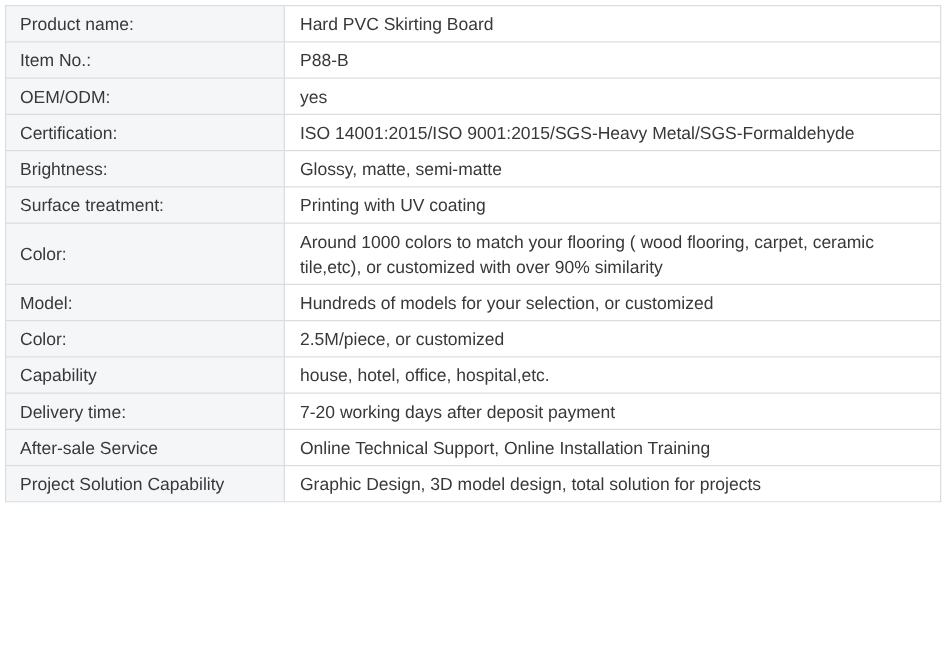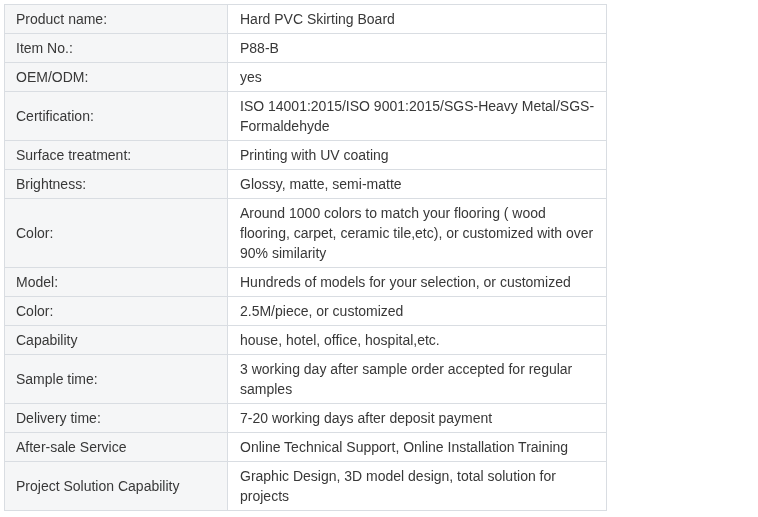--- a/index.html
+++ b/index.html
@@ -14,21 +14,21 @@
   html,body{margin:0;padding:0;background:var(--page-bg);}
   body{
     font-family:"Liberation Sans","DejaVu Sans",sans-serif;
     font-size:14px;
     color:var(--text);
     padding:4px 0 0 4px;
     width:758px;
   }
   table.spec{
     border-collapse:collapse;
-    width:603px;
+    width:749px;
     table-layout:fixed;
     border:1px solid var(--border-outer);
   }
   table.spec th,
   table.spec td{
     border:1px solid var(--border-inner);
     font-weight:normal;
     text-align:left;
     vertical-align:middle;
     line-height:20px;
@@ -63,27 +63,27 @@
     <th>OEM/ODM:</th>
     <td>yes</td>
   </tr>
 
   <tr>
     <th>Certification:</th>
     <td>ISO 14001:2015/ISO 9001:2015/SGS-Heavy Metal/SGS-Formaldehyde</td>
   </tr>
 
   <tr>
-    <th>Surface treatment:</th>
-    <td>Printing with UV coating</td>
+    <th>Brightness:</th>
+    <td>Glossy, matte, semi-matte</td>
   </tr>
 
   <tr>
-    <th>Brightness:</th>
-    <td>Glossy, matte, semi-matte</td>
+    <th>Surface treatment:</th>
+    <td>Printing with UV coating</td>
   </tr>
 
   <tr>
     <th>Color:</th>
     <td>Around 1000 colors to match your flooring ( wood flooring, carpet, ceramic tile,etc), or customized with over 90% similarity</td>
   </tr>
 
   <tr>
     <th>Model:</th>
     <td>Hundreds of models for your selection, or customized</td>
@@ -95,24 +95,20 @@
   </tr>
 
 
   <tr>
     <th>Capability</th>
     <td>house, hotel, office, hospital,etc.</td>
   </tr>
 
 
 
-  <tr>
-    <th>Sample time:</th>
-    <td>3 working day after sample order accepted for regular samples</td>
-  </tr>
 
   <tr>
     <th>Delivery time:</th>
     <td>7-20 working days after deposit payment</td>
   </tr>
 
   <tr>
     <th>After-sale Service</th>
     <td>Online Technical Support, Online Installation Training</td>
   </tr>

